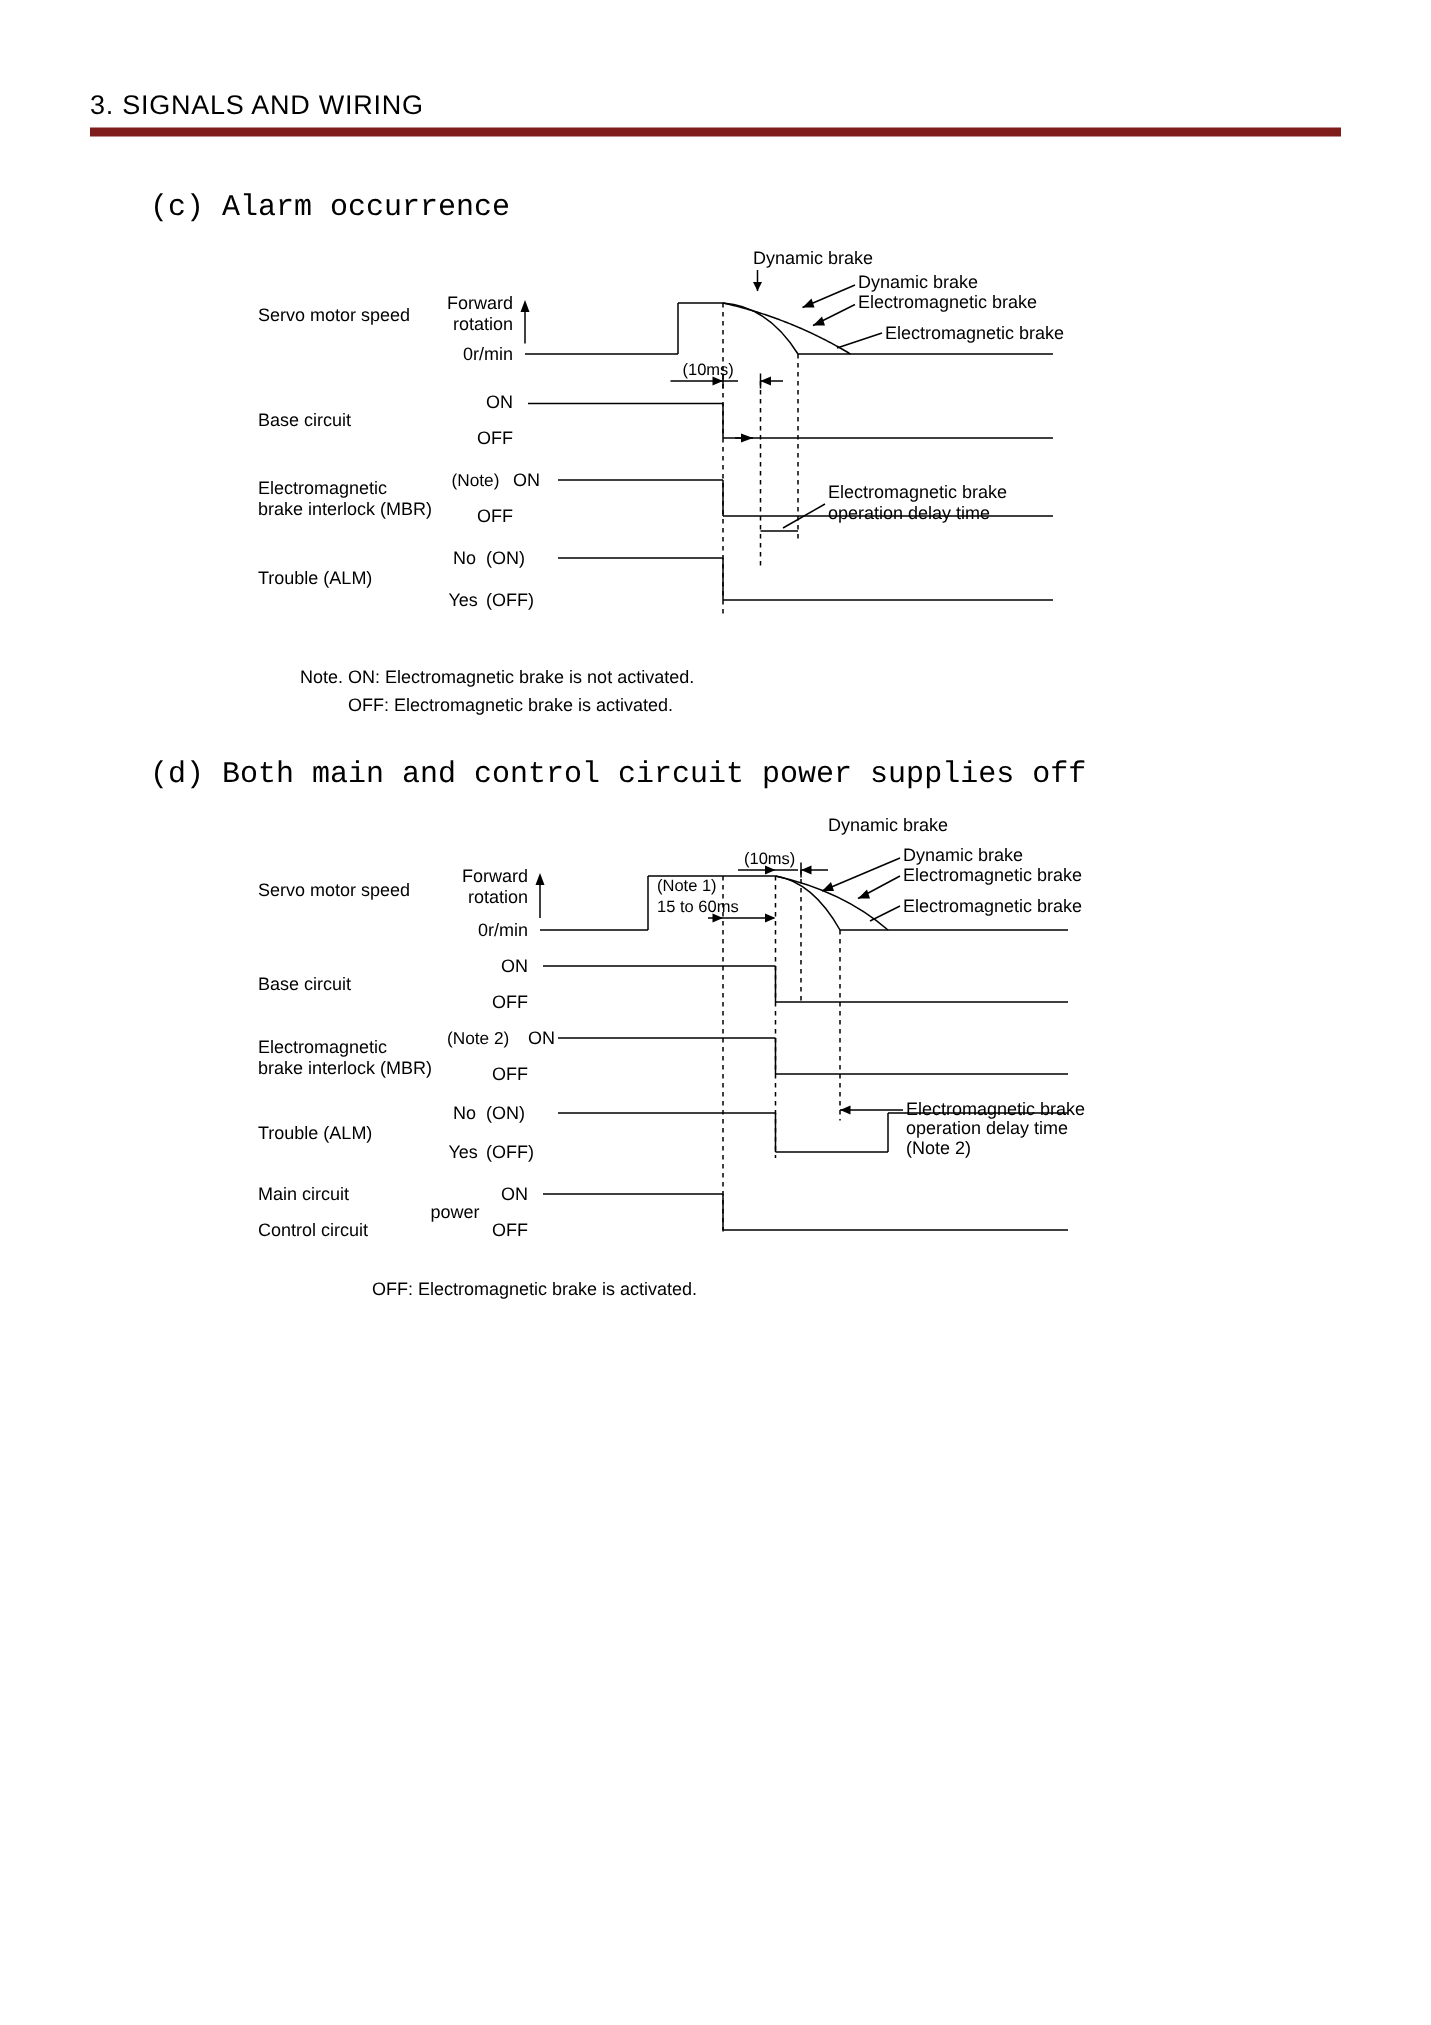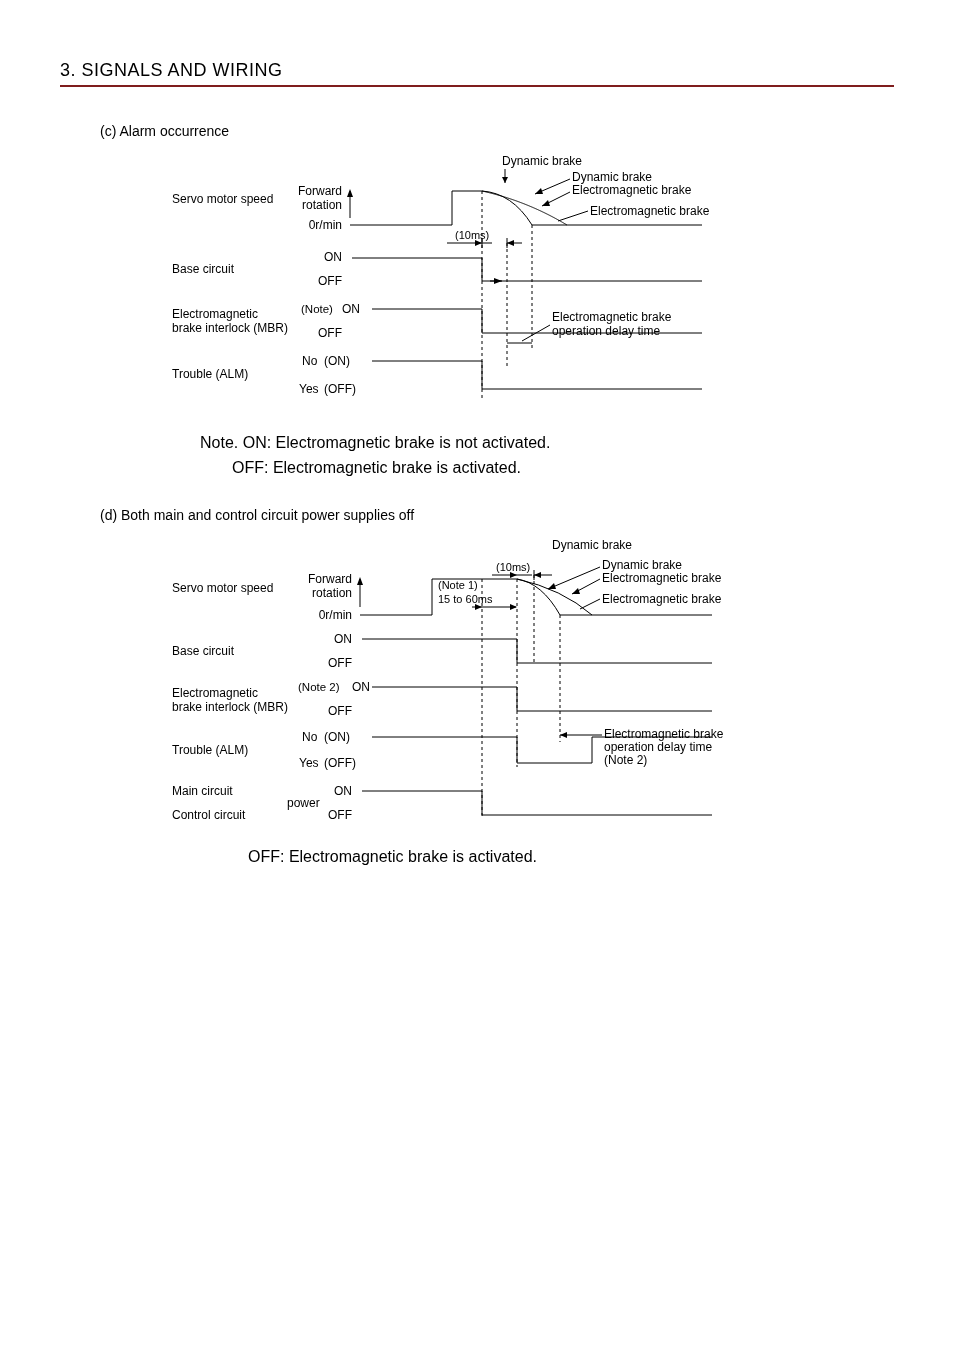--- a/index.html
+++ b/index.html
@@ -8,38 +8,38 @@
     font-family: Arial, "Helvetica Neue", sans-serif;
     font-size: 13px;
     color: #000;
     width: 954px;
     box-sizing: border-box;
     background: #fff;
   }
   .section-header {
     font-size: 18px;
     letter-spacing: 0.5px;
-    border-bottom: 2px solid #7f1d1d;
+    border-bottom: 6px solid #7f1d1d;
     padding-bottom: 4px;
     margin-bottom: 36px;
   }
   .indent1 { margin-left: 40px; }
   .caption {
-    font-family: Liberation Sans, sans-serif;
-    font-size: 14px;
+    font-family: Liberation Mono, monospace;
+    font-size: 20px;
     margin-bottom: 14px;
   }
   .diagram-wrap {
     margin-left: 72px;
     margin-bottom: 18px;
   }
   svg { display:block; }
   .note-block {
     margin-left: 100px;
-    font-size: 16px;
+    font-size: 12px;
     line-height: 1.55;
     margin-bottom: 26px;
   }
   .note-indent { margin-left: 32px; }
   .note-indent2 { margin-left: 48px; }
 </style>
 </head>
 <body>
 
 <div class="section-header">3. SIGNALS AND WIRING</div>

